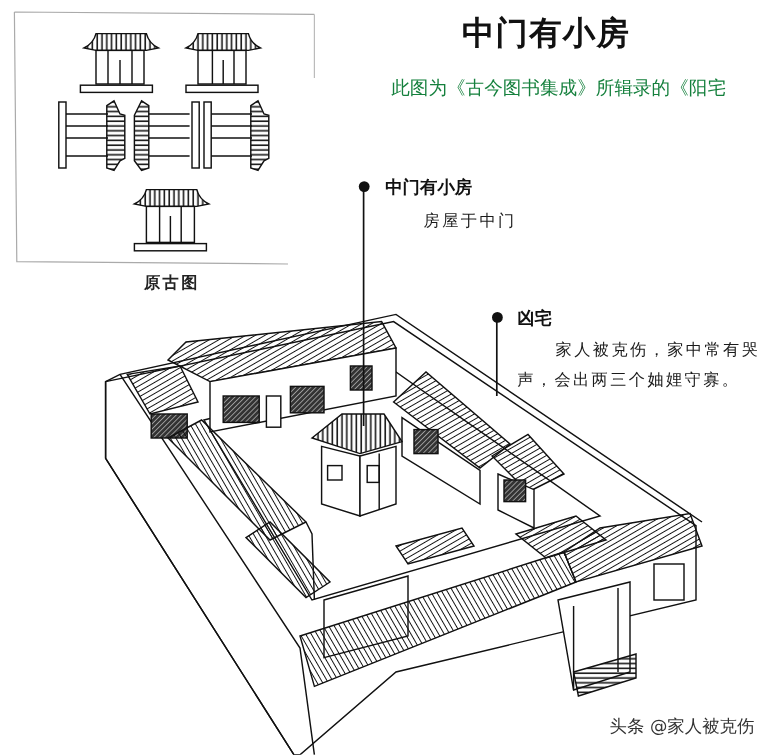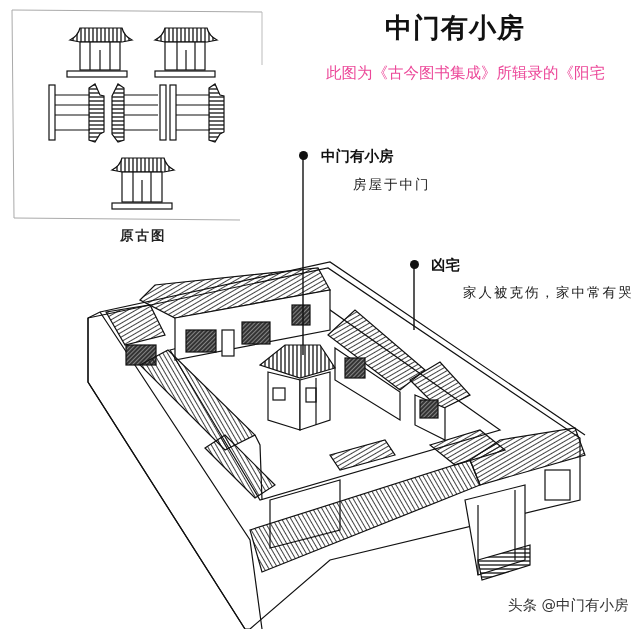--- a/index.html
+++ b/index.html
@@ -1,19 +1,19 @@
 <!DOCTYPE html>
 <html><head>
 <meta charset="utf-8">
 <style>
   html,body{margin:0;padding:0;background:#fff;}
   body{width:640px;height:629px;position:relative;overflow:hidden;font-family:"DejaVu Sans",sans-serif;color:#111;}
   .abs{position:absolute;}
   .title{left:385px;top:10px;font-size:27px;font-weight:bold;letter-spacing:1px;color:#111;}
-  .intro{left:300px;top:58px;width:340px;font-size:15.5px;line-height:31px;color:#ec4899;}
+  .intro{left:300px;top:58px;width:340px;font-size:15.5px;line-height:31px;color:#15803d;}
   .intro .l1{padding-left:26px;white-space:nowrap;}
   .intro .l2{white-space:nowrap;}
   .ann-title{font-size:14.5px;font-weight:bold;color:#111;}
   .ann-body{font-family:"DejaVu Serif",serif;font-size:13.5px;line-height:25px;color:#1a1a1a;letter-spacing:2px;white-space:nowrap;}
   .dot{width:9px;height:9px;border-radius:50%;background:#111;}
   .caption{left:120px;top:227px;font-family:"DejaVu Serif",serif;font-size:13.5px;font-weight:bold;letter-spacing:2px;color:#222;}
   .watermark{left:508px;top:596px;font-size:14.5px;color:#333;text-shadow:0 0 2px #fff,0 0 2px #fff;}
   svg{position:absolute;left:0;top:0;}
 </style>
 </head>
@@ -167,15 +167,16 @@
 <div class="abs dot" style="left:299px;top:151px;"></div>
 <div class="abs ann-title" style="left:321px;top:147px;">中门有小房</div>
 <div class="abs ann-body" style="left:321px;top:172px;">
   <div style="padding-left:32px;">房屋于中门</div>
 </div>
 
 <div class="abs dot" style="left:410px;top:260px;"></div>
 <div class="abs ann-title" style="left:431px;top:256px;font-family:Liberation Serif, serif;">凶宅</div>
 <div class="abs ann-body" style="left:431px;top:280px;">
   <div style="padding-left:32px;text-align:center;">家人被克伤，家中常有哭</div>
+  <div>声，会出两三个妯娌守寡。</div>
 </div>
 
-<div class="abs watermark">头条 @中门有小房</div>
+<div class="abs watermark">头条 @家人被克伤</div>
 
 </body></html>

